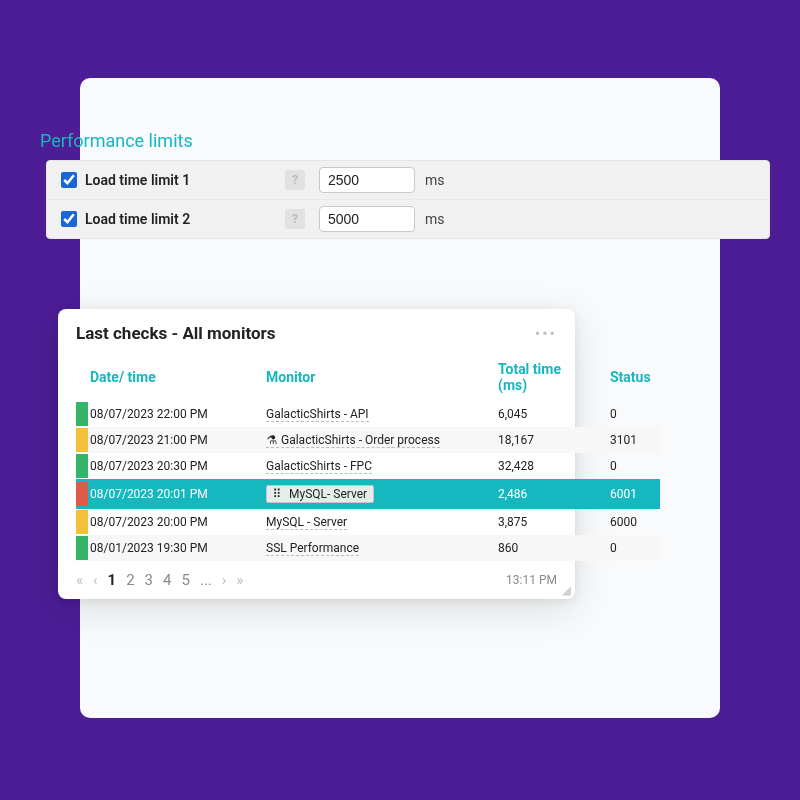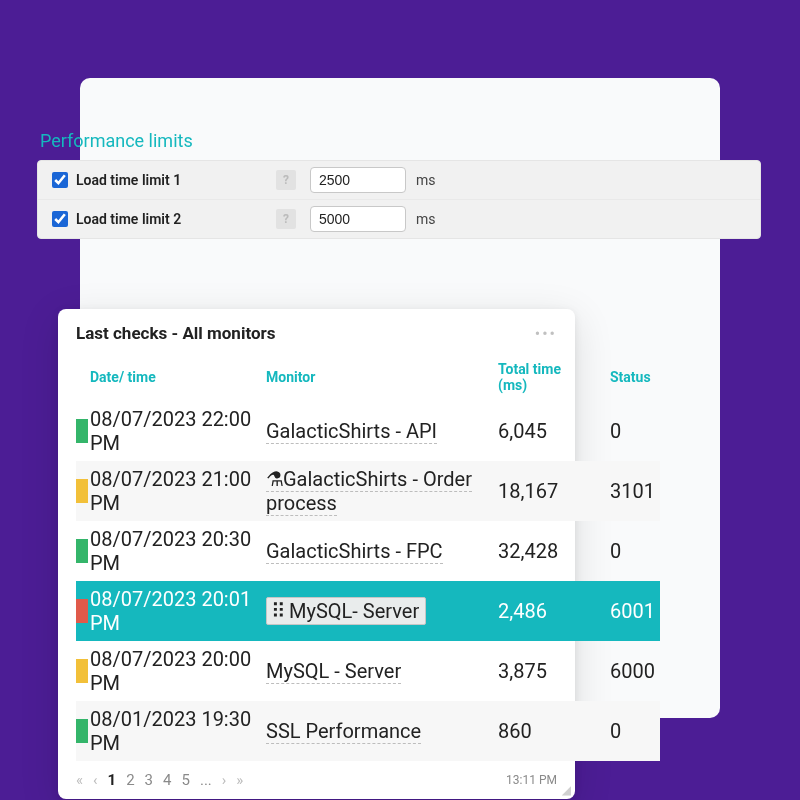--- a/index.html
+++ b/index.html
@@ -27,21 +27,21 @@
   }
   .perf-title {
     position: absolute;
     left: 40px;
     top: 130px;
     color: #15b8be;
     font-size: 18px;
   }
   .perf-box {
     position: absolute;
-    left: 37px;
+    left: 46px;
     top: 160px;
     width: 724px;
     background: #f1f1f1;
     border: 1px solid #e5e5e5;
     border-radius: 4px;
   }
   .perf-row {
     display: flex;
     align-items: center;
     padding: 6px 10px;
@@ -105,21 +105,21 @@
   }
   .col-status-bar { width: 14px; }
   .col-date   { width: 176px; }
   .col-mon    { width: 232px; }
   .col-time   { width: 100px; text-align: right; }
   .col-status { width: 62px;  text-align: left; padding-left: 12px !important; }
 
   .last-checks td {
     padding: 6px 6px 6px 0;
     vertical-align: middle;
-    font-size: 20px;
+    font-size: 12px;
   }
   .last-checks tbody tr:nth-child(even):not(.hl) { background: #f7f7f7; }
   .last-checks td.time   { }
   .last-checks td.status { padding-left: 12px; }
 
   .bar-cell { padding: 0 !important; }
   .bar { width: 12px; height: 24px; border-radius: 0; }
   .bar.green  { background: #34b56a; }
   .bar.yellow { background: #f2c039; }
   .bar.red    { background: #e05a4a; }

